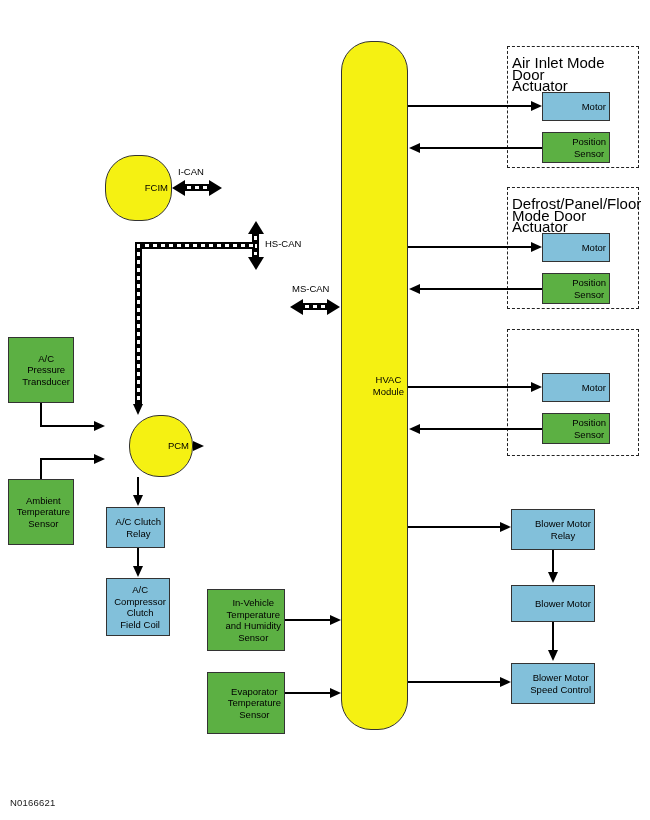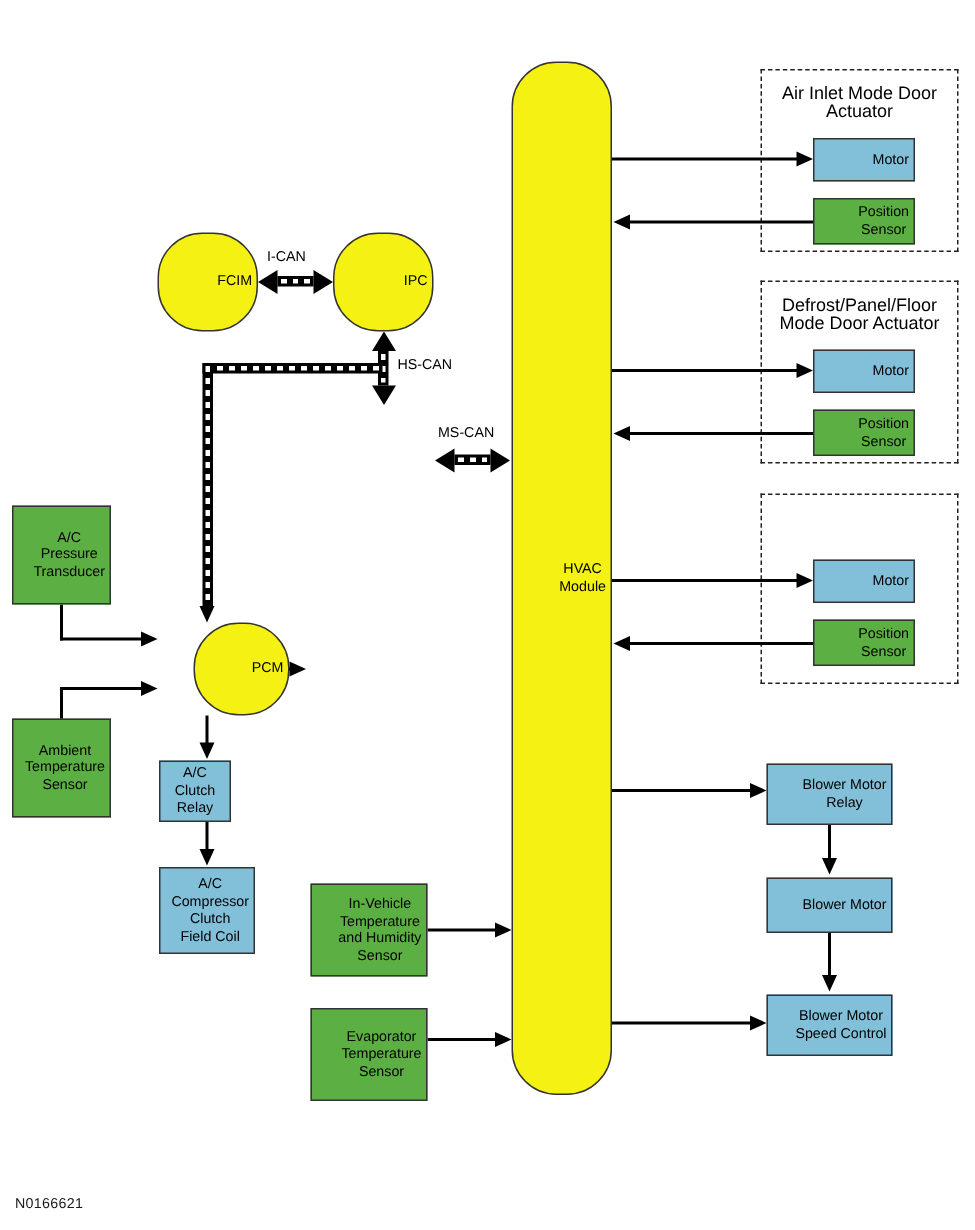--- a/index.html
+++ b/index.html
@@ -37,22 +37,21 @@
   
   .group{
     position:absolute;
     box-sizing:border-box;
     border:1.6px dashed #222222;
     background:transparent;
     z-index:2;
   }
   .group-title{
     position:absolute;
-    text-align:center;
-    font-size:12px;
+    font-size:15px;
     line-height:11.5px;
     color:#000000;
     white-space:pre-line;
     z-index:3;
   }
 
   
   .ln{
     position:absolute;
     background:#000000;
@@ -149,23 +148,20 @@
 
   <div class="node yellow" style="left:341px;top:41px;width:67px;height:689px;">
     <span class="lbl">HVAC
 Module</span>
   </div>
 
   <div class="node yellow" style="left:105px;top:155px;width:67px;height:66px;">
     <span class="lbl">FCIM</span>
   </div>
 
-  <div class="node yellow" style="left:222px;top:155px;width:67px;height:66px;">
-    <span class="lbl">IPC</span>
-  </div>
 
 
   <div class="bus h" style="left:185px;top:184px;width:24px;"></div>
   <div class="bah left" style="left:172px;top:179.5px;"></div>
   <div class="bah right" style="left:209px;top:179.5px;"></div>
   <div class="bus-label" style="left:178px;top:166px;">I-CAN</div>
 
   <div class="bus v" style="left:252px;top:234px;height:23px;"></div>
   <div class="bah up" style="left:247.5px;top:221px;"></div>
   <div class="bah down" style="left:247.5px;top:257px;"></div>
@@ -200,21 +196,21 @@
   <div class="ln h" style="left:40px;top:425px;width:56px;"></div>
   <div class="ah right" style="left:94px;top:420.5px;"></div>
 
   <div class="ln v" style="left:40px;top:458px;height:23px;"></div>
   <div class="ln h" style="left:40px;top:458px;width:56px;"></div>
   <div class="ah right" style="left:94px;top:453.5px;"></div>
 
   <div class="ln h" style="left:170px;top:445px;width:24px;"></div>
   <div class="ah right" style="left:193px;top:440.5px;"></div>
 
-  <div class="node blue" style="left:106px;top:507px;width:48px;height:41px;">
+  <div class="node blue" style="left:106px;top:507px;width:59px;height:41px;">
     <span class="lbl">A/C Clutch
 Relay</span>
   </div>
   <div class="ln v" style="left:137px;top:477px;height:20px;"></div>
   <div class="ah down" style="left:132.5px;top:495px;"></div>
 
   <div class="node blue" style="left:106px;top:578px;width:64px;height:58px;">
     <span class="lbl">A/C
 Compressor
 Clutch

